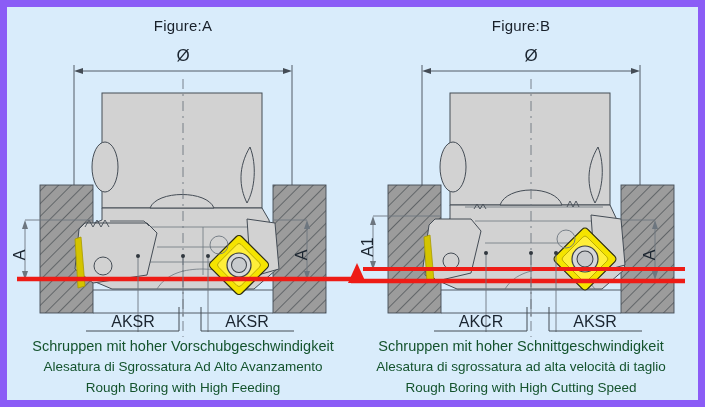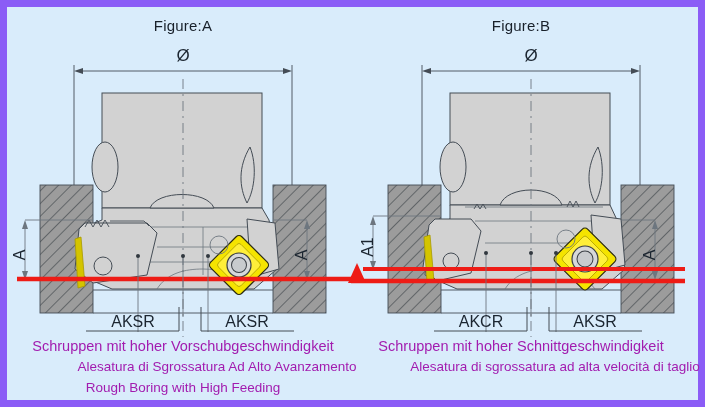--- a/index.html
+++ b/index.html
@@ -31,24 +31,24 @@
     text-align:center;
     font-size:15px;
     color:#18202a;
     letter-spacing:.2px;
   }
   .svg-wrap{position:absolute;top:0;left:0;}
   .caption{
     position:absolute;
     left:0;width:100%;
     text-align:center;
-    color:#a21caf;
+    color:#14532d;
   }
   .cap-de{top:331px;font-size:14.5px;}
-  .cap-it{top:352px;font-size:13.5px;padding-left:34px;}
+  .cap-it{top:352px;font-size:13.5px;}
   .cap-en{top:373px;font-size:13.5px;}
   svg{display:block;}
   text{font-family:"Liberation Sans", sans-serif;fill:#1b2530;}
 </style>
 </head>
 <body>
 
 <div id="page">
 
   <div class="figure" id="fig-a">
@@ -281,15 +281,16 @@
       </g>
       <g>
         <text x="250" y="320" text-anchor="middle" font-size="16">AKSR</text>
         <line x1="204" y1="324" x2="297" y2="324" stroke="#444c55" stroke-width="1"></line>
         <line x1="204" y1="324" x2="204" y2="300" stroke="#444c55" stroke-width="1"></line>
       </g>
     </svg>
 
     <div class="caption cap-de">Schruppen mit hoher Schnittgeschwindigkeit</div>
     <div class="caption cap-it">Alesatura di sgrossatura ad alta velocità di taglio</div>
+    <div class="caption cap-en">Rough Boring  with High Cutting Speed</div>
   </div>
 
 </div>
 
 </body></html>

